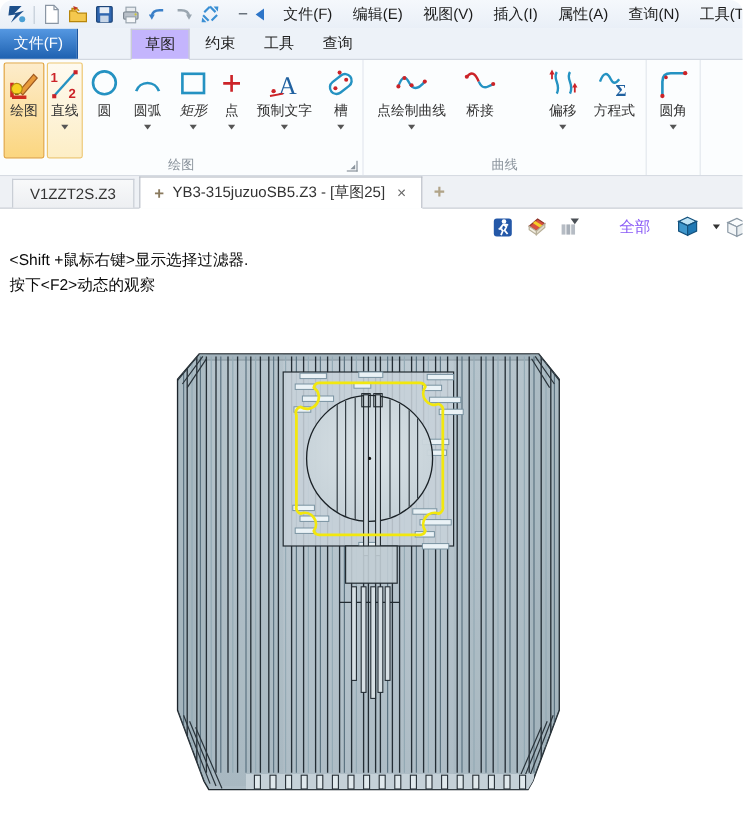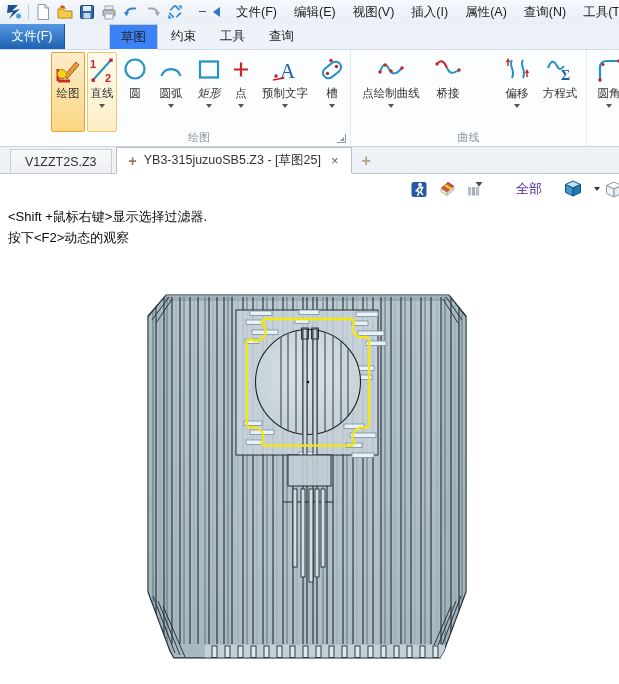--- a/index.html
+++ b/index.html
@@ -16,24 +16,24 @@
   .custom-btn .bar{width:7px;height:1.5px;background:#49535e;margin-bottom:1.5px;}
   .collapse-left{width:0;height:0;border-top:5px solid transparent;border-bottom:5px solid transparent;border-right:7px solid #2e75c8;margin:0 4px;}
   .menu{display:flex;gap:17px;margin-left:12px;font-size:12.5px;color:#1b1b1b;white-space:nowrap;overflow:hidden;flex:1;}
   .menu-item{cursor:default;}
   
   .rtabs{position:absolute;left:0;top:24px;width:619px;height:26px;background:#edf2f8;
          display:flex;align-items:stretch;border-bottom:1px solid #d2d8e0;box-sizing:border-box;}
   .file-tab{width:64px;display:flex;align-items:center;justify-content:center;color:#fff;
             font-size:12.5px;background:linear-gradient(#5598e2,#1e61b0);border-right:1px solid #1a55a0;}
   .rtab{padding:0 11px;display:flex;align-items:center;font-size:12.5px;color:#222;margin-left:2px;}
-  .rtab.active{background:#3b82f6;border:1px solid #c8cdd4;border-bottom:1px solid #fdfefe;margin-bottom:-1px;margin-left:44px;}
+  .rtab.active{background:#c4b5fd;border:1px solid #c8cdd4;border-bottom:1px solid #fdfefe;margin-bottom:-1px;margin-left:44px;}
   
   .ribbon{position:absolute;left:0;top:50px;width:619px;height:97px;background:#fbfdfe;
-          border-bottom:1px solid #ccd3db;display:flex;overflow:hidden;box-sizing:border-box;padding-left:48px;}
+          border-bottom:1px solid #ccd3db;display:flex;overflow:hidden;box-sizing:border-box;}
   .rgroup{position:relative;display:flex;align-items:flex-start;padding:2px 2px 13px 2px;
           border-right:1px solid #e3e8ee;height:100%;box-sizing:border-box;flex:none;}
   .rgroup-label{position:absolute;bottom:1px;left:0;right:0;text-align:center;font-size:11px;color:#8a939c;}
   .launcher{position:absolute;right:4px;bottom:3px;width:8px;height:8px;
             border-right:1.5px solid #8a939c;border-bottom:1.5px solid #8a939c;}
   .launcher:after{content:"";position:absolute;right:1px;bottom:1px;width:0;height:0;
             border-top:4px solid transparent;border-right:4px solid #8a939c;}
   .rbtn{display:flex;flex-direction:column;align-items:center;height:80px;margin:0 1px;
         padding-top:2px;border:1px solid transparent;border-radius:2px;box-sizing:border-box;flex:none;}
   .rbtn.active{background:linear-gradient(#fdeccb,#fbd680);border-color:#e2a33b;}
@@ -50,21 +50,21 @@
           border:1px solid #c9ced5;border-bottom:none;}
   .dtab.active{height:27px;margin-left:4px;padding:0 12px;background:#fff;border:1px solid #b9bfc7;
           border-bottom:1px solid #fff;margin-bottom:-1px;gap:7px;}
   .pin{color:#8a7a5e;font-size:14px;font-weight:bold;line-height:1;}
   .closex{color:#666;font-size:13px;line-height:1;margin-left:3px;}
   .newtab{color:#b1a488;font-size:16px;font-weight:bold;margin-left:10px;padding-bottom:3px;}
   
   .canvas{position:absolute;left:0;top:174px;width:619px;height:510px;background:#fff;overflow:hidden;}
   .viewbar{position:absolute;left:410px;top:5px;display:flex;align-items:center;gap:9px;}
   .vicon{display:flex;align-items:center;justify-content:center;}
-  .filter-label{font-size:13px;color:#4c1d95;margin:0 12px 0 24px;}
+  .filter-label{font-size:13px;color:#8b5cf6;margin:0 12px 0 24px;}
   .vcaret{width:0;height:0;border-left:3.5px solid transparent;border-right:3.5px solid transparent;border-top:4px solid #333;margin-left:2px;}
   .partialcube{position:absolute;left:604px;top:6px;}
   .prompt{position:absolute;left:8px;top:33px;font-size:13px;line-height:20.5px;color:#0a0a0a;}
   .model{position:absolute;left:0;top:0;}
 </style>
 </head>
 <body>
 
 <svg style="position:absolute;width:0;height:0" aria-hidden="true">
   <defs>

